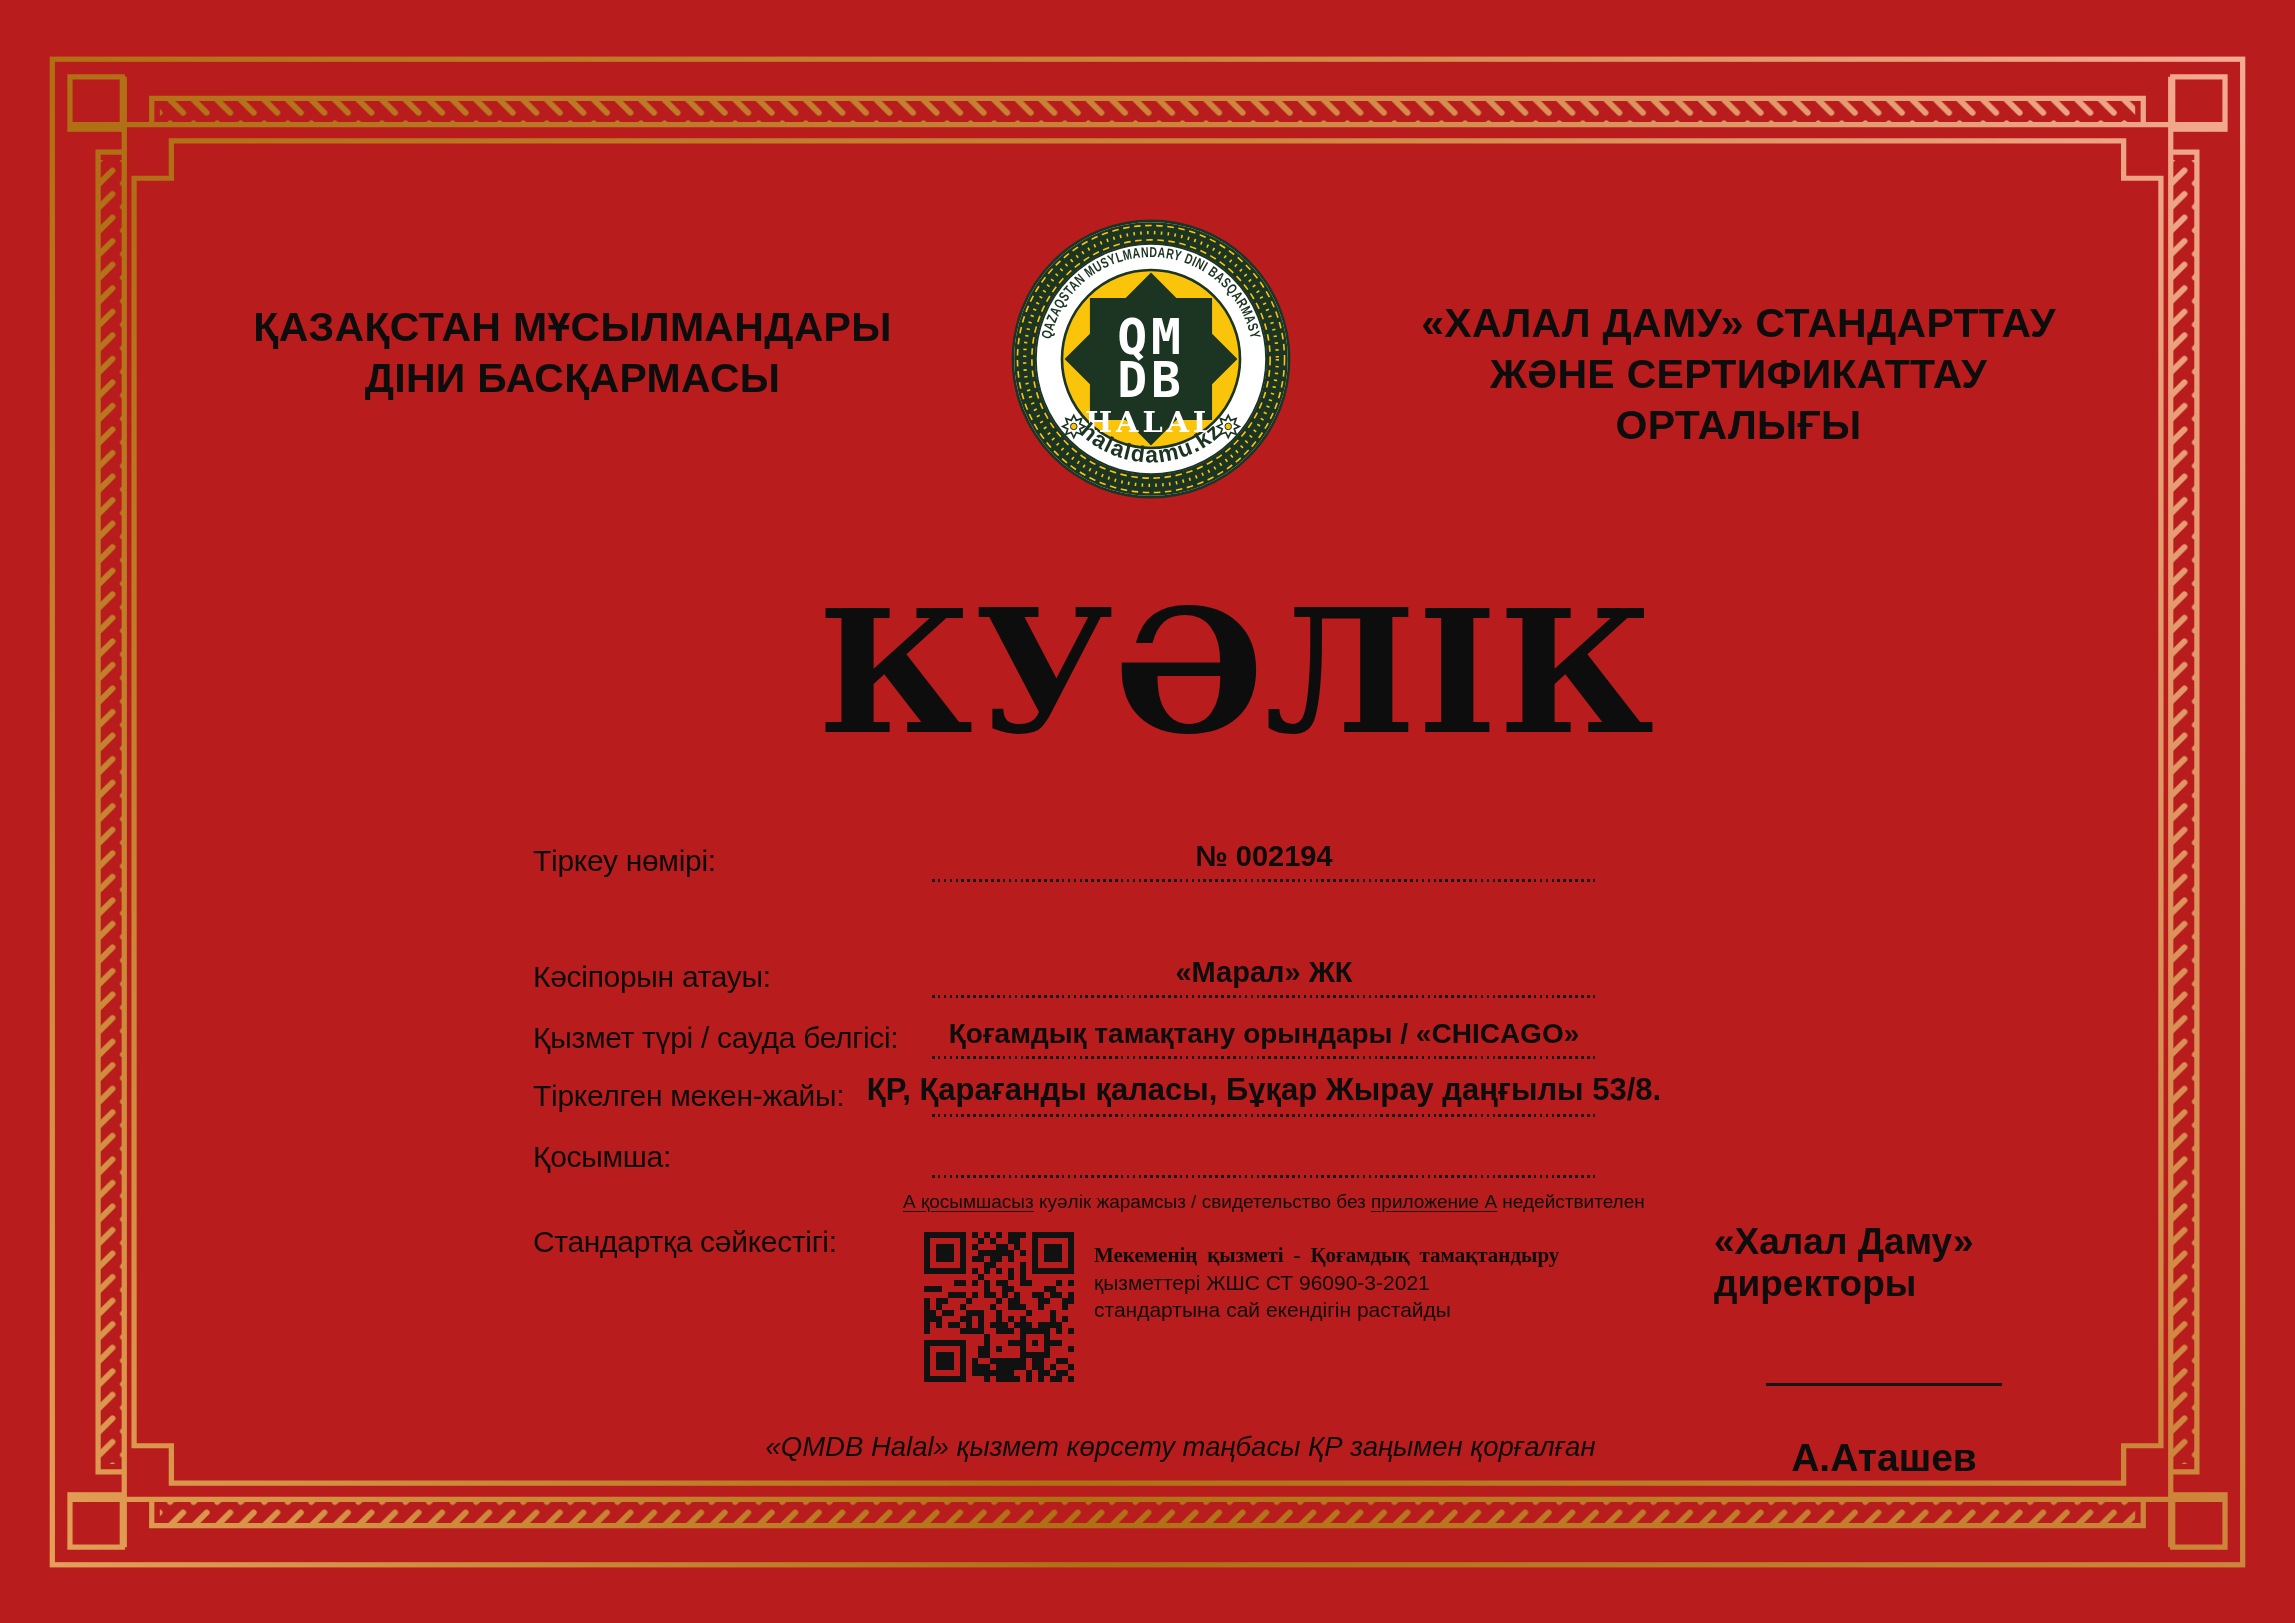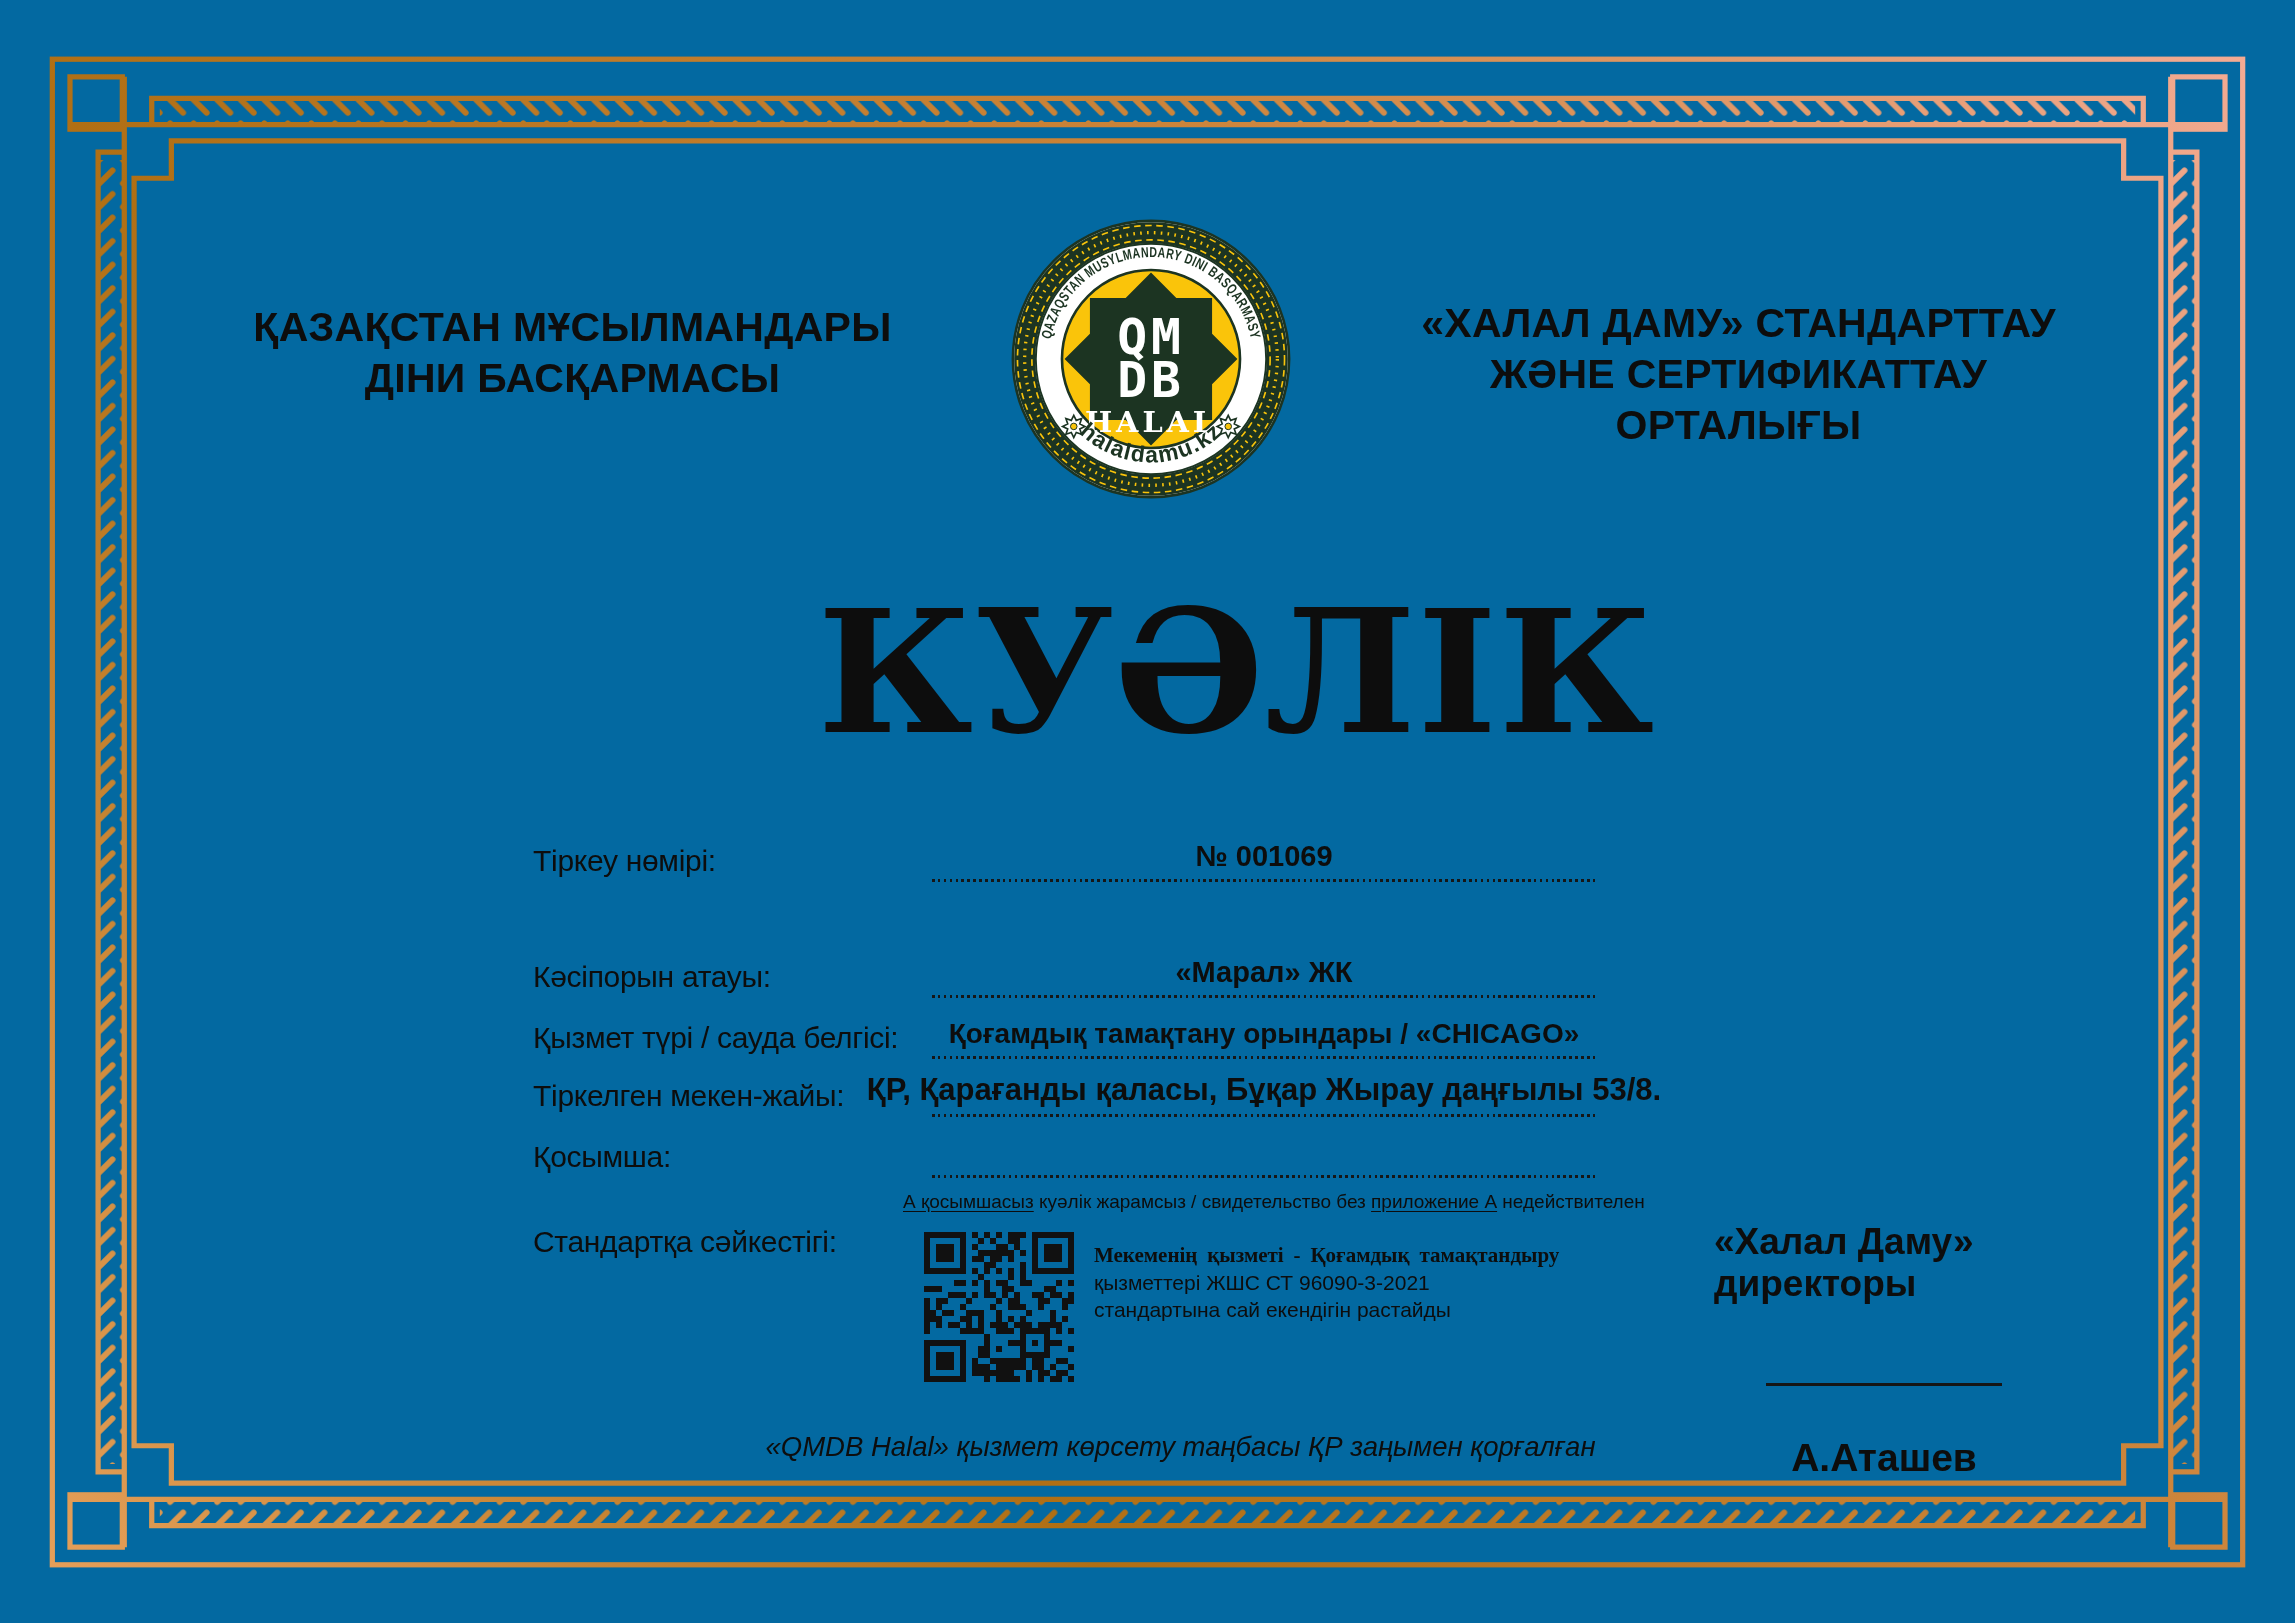--- a/index.html
+++ b/index.html
@@ -1,17 +1,17 @@
 <!DOCTYPE html>
 <html style="font-size:10.5px"><head>
 <meta charset="utf-8">
 <style>
   html,body{margin:0;padding:0;background:#e8e8e8;}
   .page{
-    position:relative;width:2295px;height:1624px;background:#0369a1;overflow:hidden;
+    position:relative;width:2295px;height:1624px;background:#b91c1c;overflow:hidden;
     font-family:"Liberation Sans","DejaVu Sans",sans-serif;color:#0d0d0d;
   }
   .border-svg{position:absolute;left:0;top:0;width:100%;height:100%;}
   .org{position:absolute;text-align:center;font-weight:bold;font-size:41px;line-height:51px;letter-spacing:0.3px;}
   .org-left{left:242px;top:302px;width:661px;}
   .org-right{left:1377px;top:298px;width:723px;}
   .logo{position:absolute;left:1007px;top:215px;width:288px;height:288px;}
   .cert-title{
     position:absolute;left:746px;top:578px;width:981px;text-align:center;
     font-family:"DejaVu Serif","Liberation Serif",serif;font-weight:bold;font-size:171px;letter-spacing:1.3px;line-height:1.1;
@@ -124,21 +124,21 @@
     <g transform="translate(118,103)">
       <polygon points="17,0 9.2,3.8 12,12 3.8,9.2 0,17 -3.8,9.2 -12,12 -9.2,3.8 -17,0 -9.2,-3.8 -12,-12 -3.8,-9.2 0,-17 3.8,-9.2 12,-12 9.2,-3.8" fill="#ffffff" stroke="#1c3422" stroke-width="2.5"></polygon>
       <circle r="5" fill="#fac40a" stroke="#1c3422" stroke-width="1.5"></circle>
     </g>
   </svg>
 
   <div class="cert-title">КУӘЛІК</div>
 
   <div class="field-row" style="top:827px">
     <div class="f-label">Тіркеу нөмірі:</div>
-    <div class="f-value">№ 001069</div>
+    <div class="f-value">№ 002194</div>
     <div class="f-line"></div>
   </div>
   <div class="field-row" style="top:943px">
     <div class="f-label">Кәсіпорын атауы:</div>
     <div class="f-value">«Марал» ЖК</div>
     <div class="f-line"></div>
   </div>
   <div class="field-row" style="top:1004px">
     <div class="f-label">Қызмет түрі / сауда белгісі:</div>
     <div class="f-value v-sm">Қоғамдық тамақтану орындары / «CHICAGO»</div>

